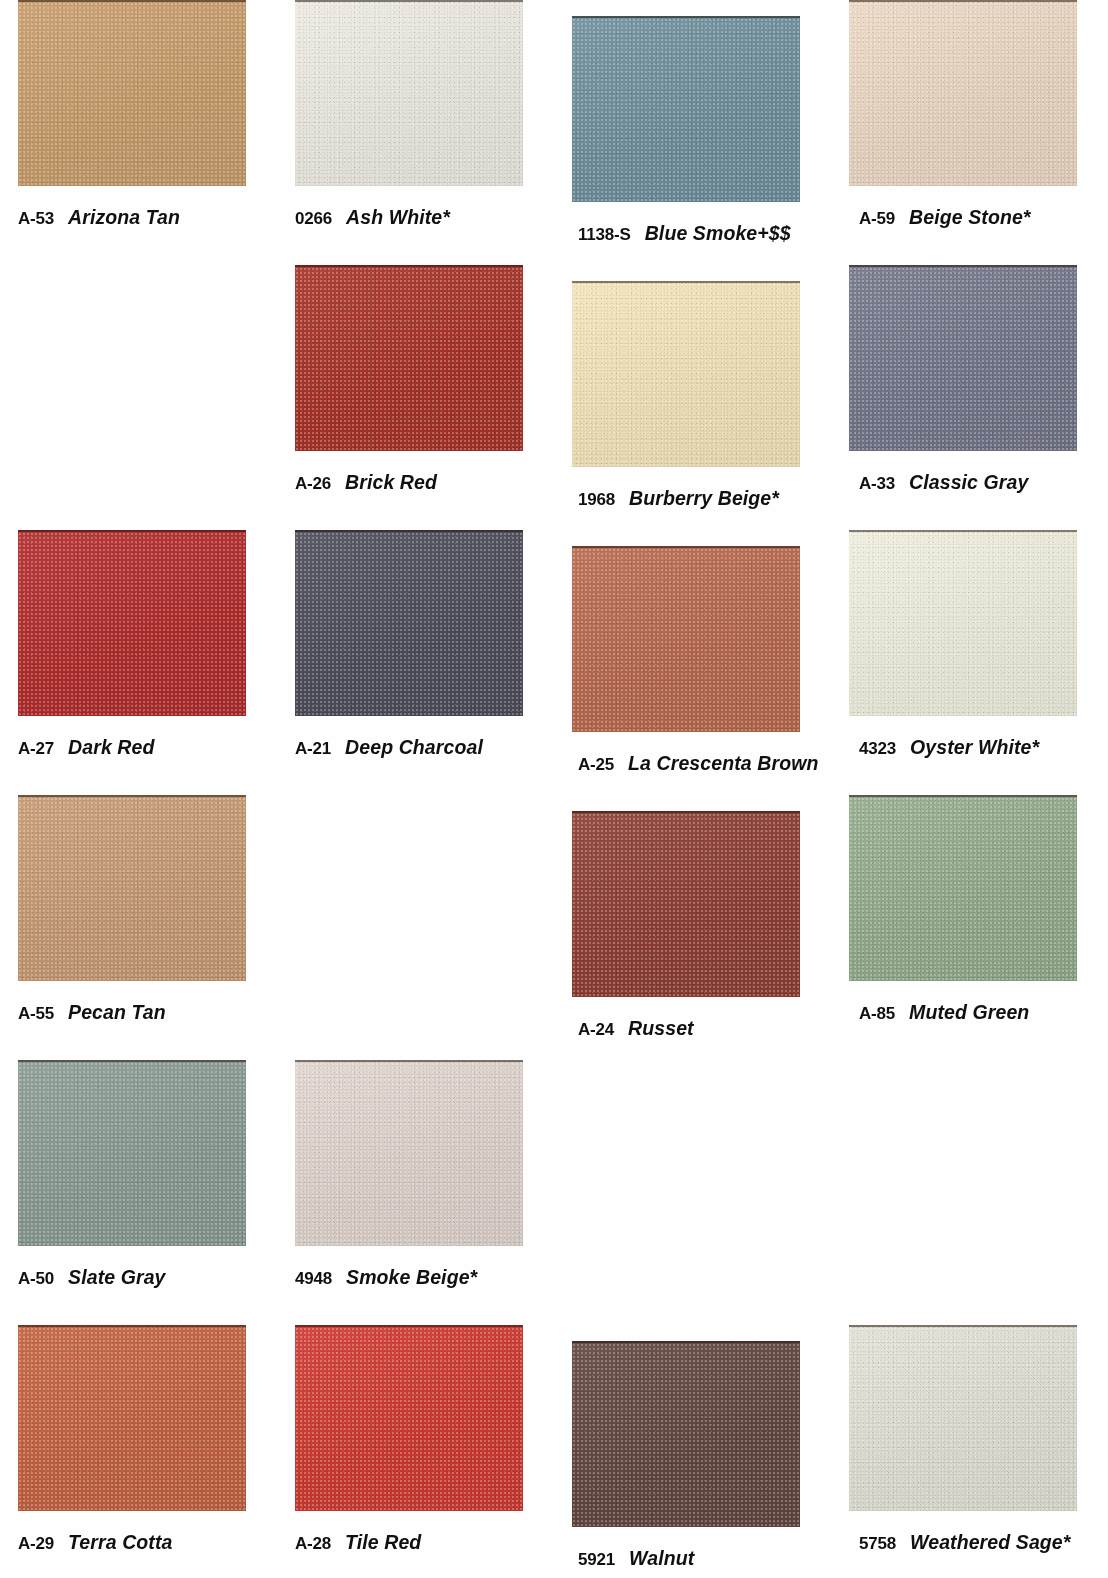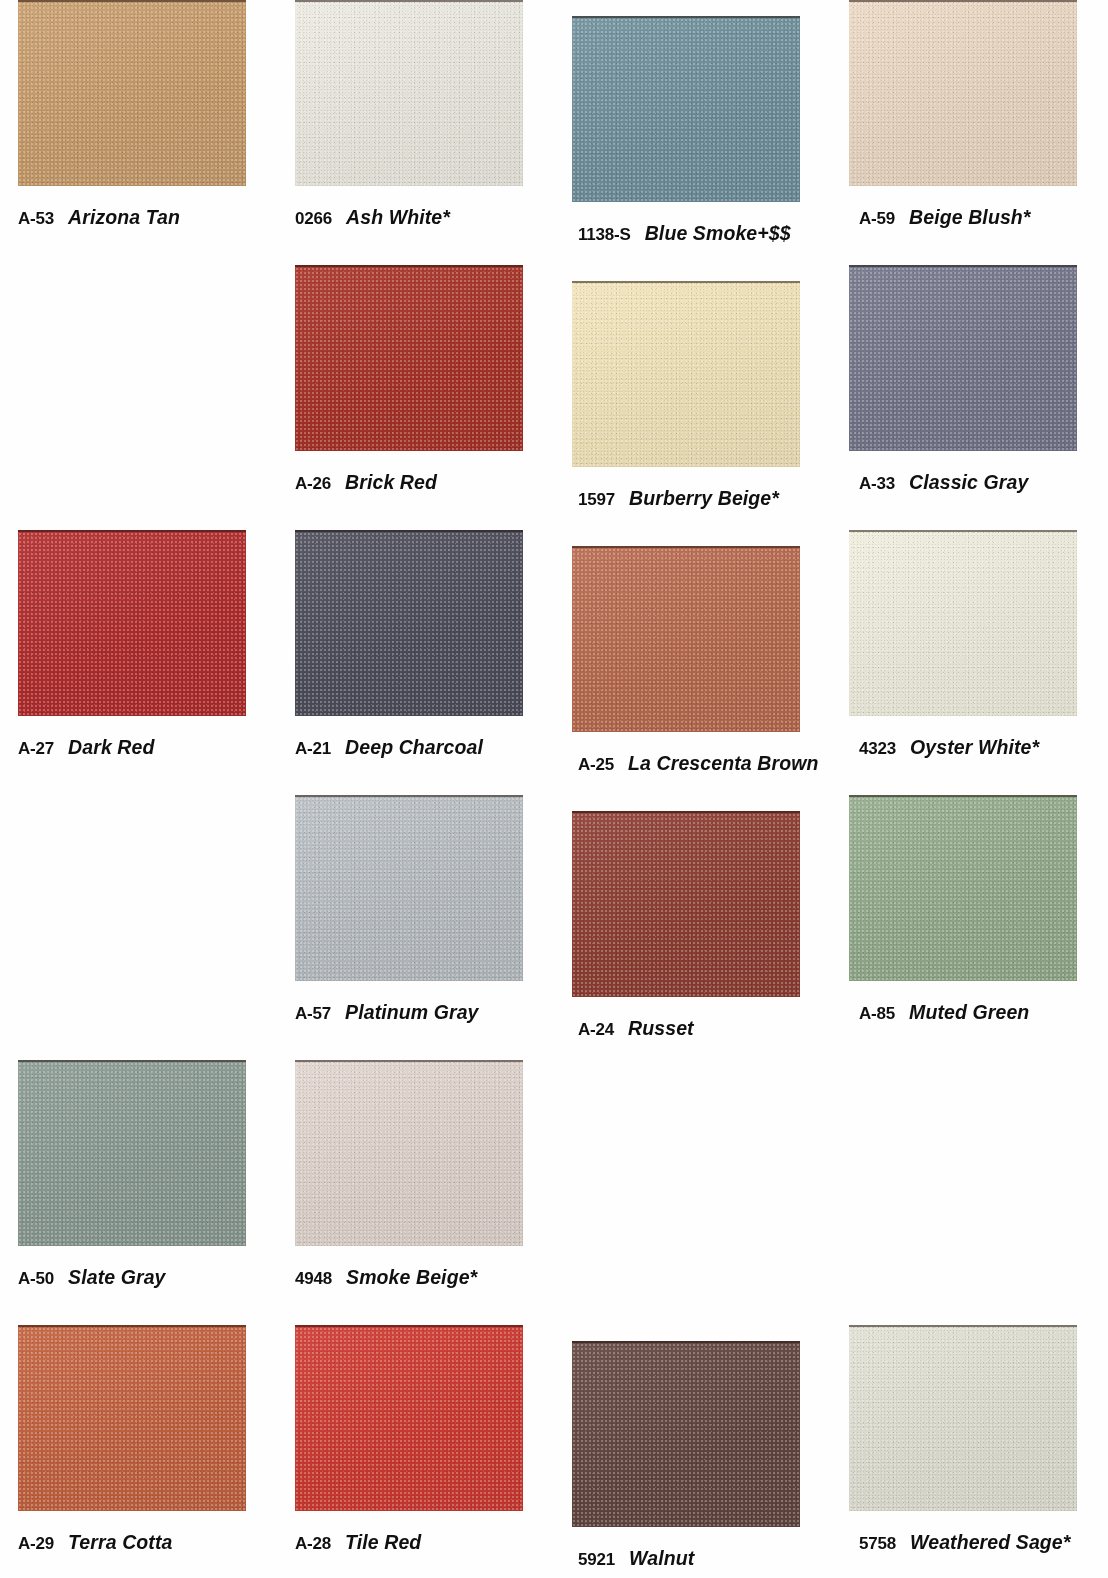--- a/index.html
+++ b/index.html
@@ -135,35 +135,35 @@
       <div class="cell c2">
         <div class="swatch-wrap">
           <div class="swatch" style="background-color: rgb(111, 144, 156);"></div>
         </div>
         <div class="caption"><span class="code">1138-S</span><span class="name">Blue Smoke+$$</span></div>
       </div>
       <div class="cell c3">
         <div class="swatch-wrap">
           <div class="swatch" style="background-color: rgb(235, 215, 194);"></div>
         </div>
-        <div class="caption"><span class="code">A-59</span><span class="name">Beige Blush*</span></div>
+        <div class="caption"><span class="code">A-59</span><span class="name">Beige Stone*</span></div>
       </div>
     </div>
     <div class="row" style="top: 265px;">
       <div class="cell c1">
         <div class="swatch-wrap">
           <div class="swatch" style="background-color: rgb(169, 51, 40);"></div>
         </div>
         <div class="caption"><span class="code">A-26</span><span class="name">Brick Red</span></div>
       </div>
       <div class="cell c2">
         <div class="swatch-wrap">
           <div class="swatch" style="background-color: rgb(242, 227, 184);"></div>
         </div>
-        <div class="caption"><span class="code">1597</span><span class="name">Burberry Beige*</span></div>
+        <div class="caption"><span class="code">1968</span><span class="name">Burberry Beige*</span></div>
       </div>
       <div class="cell c3">
         <div class="swatch-wrap">
           <div class="swatch" style="background-color: rgb(116, 118, 138);"></div>
         </div>
         <div class="caption"><span class="code">A-33</span><span class="name">Classic Gray</span></div>
       </div>
     </div>
     <div class="row" style="top: 530px;">
       <div class="cell c0">
@@ -185,25 +185,25 @@
         <div class="caption"><span class="code">A-25</span><span class="name">La Crescenta Brown</span></div>
       </div>
       <div class="cell c3">
         <div class="swatch-wrap">
           <div class="swatch" style="background-color: rgb(239, 237, 221);"></div>
         </div>
         <div class="caption"><span class="code">4323</span><span class="name">Oyster White*</span></div>
       </div>
     </div>
     <div class="row" style="top: 795px;">
-      <div class="cell c1">
-        <div class="swatch-wrap">
-          <div class="swatch" style="background-color: rgb(184, 190, 194);"></div>
-        </div>
-        <div class="caption"><span class="code">A-57</span><span class="name">Platinum Gray</span></div>
+      <div class="cell c0">
+        <div class="swatch-wrap">
+          <div class="swatch" style="background-color: rgb(199, 154, 114);"></div>
+        </div>
+        <div class="caption"><span class="code">A-55</span><span class="name">Pecan Tan</span></div>
       </div>
       <div class="cell c2">
         <div class="swatch-wrap">
           <div class="swatch" style="background-color: rgb(143, 63, 51);"></div>
         </div>
         <div class="caption"><span class="code">A-24</span><span class="name">Russet</span></div>
       </div>
       <div class="cell c3">
         <div class="swatch-wrap">
           <div class="swatch" style="background-color: rgb(147, 171, 140);"></div>

